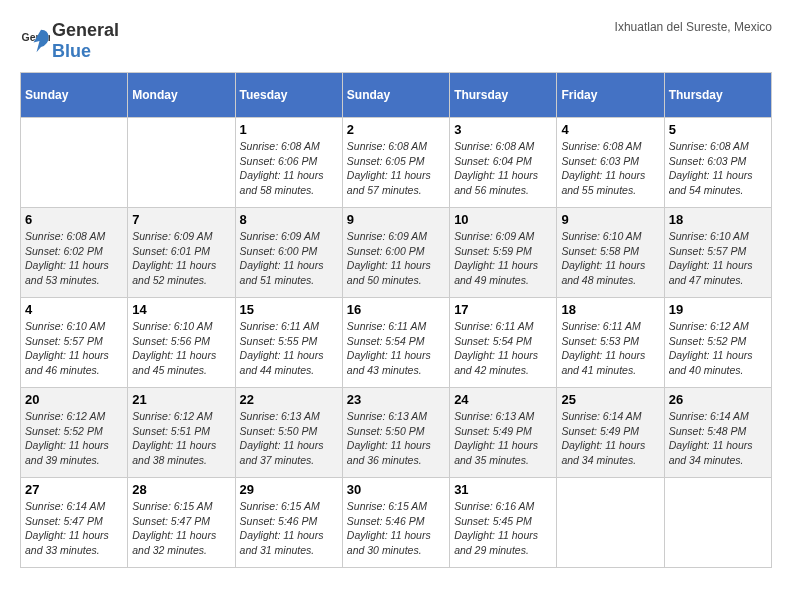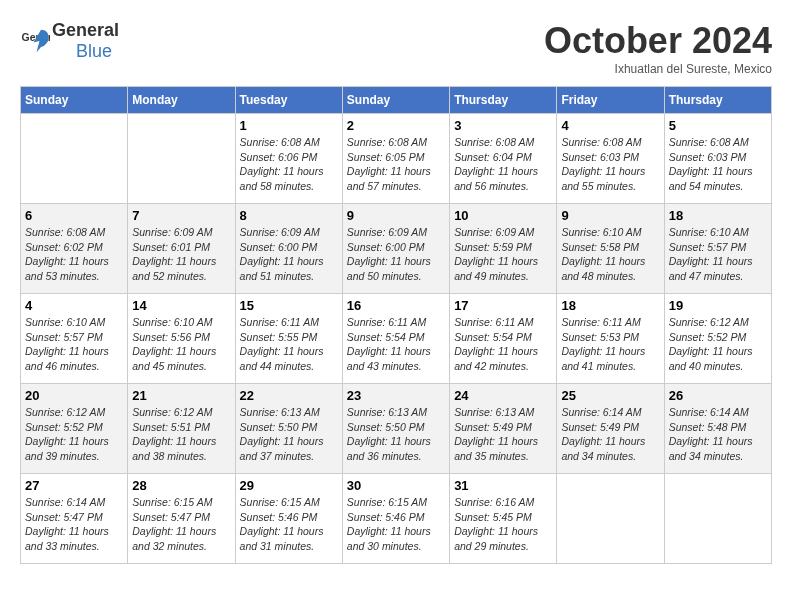--- a/index.html
+++ b/index.html
@@ -38,21 +38,21 @@
       color: #555;
     }
     .calendar {
       width: 100%;
       border-collapse: collapse;
       font-size: 11px;
     }
     .calendar th {
       background-color: #4472c4;
       color: #fff;
-      padding: 6px 4px;
+      padding: 15px 4px;
       text-align: left;
       font-size: 12px;
       border: 1px solid #ccc;
     }
     .calendar td {
       border: 1px solid #ccc;
       vertical-align: top;
       padding: 4px;
       height: 90px;
       width: 107px;
@@ -86,25 +86,24 @@
 <body>
 
 <div class="header-area">
   <div class="logo">
     <svg class="logo-icon" viewBox="0 0 40 40" xmlns="http://www.w3.org/2000/svg">
       <text x="2" y="20" font-size="14" font-weight="bold" fill="#333">General</text>
       <path d="M28 5 Q38 5 38 15 Q38 25 28 28 L22 35 L26 20 L18 22 Z" fill="#3a7abf"></path>
     </svg>
     <div>
       <span style="font-size:18px;font-weight:bold;color:#333;">General</span><br>
-      <span style="font-size:18px;font-weight:normal;color:#3a7abf;margin-left:24px;">Blue</span>
+      <span style="font-size:18px;font-weight:bold;color:#3a7abf;">Blue</span>
     </div>
   </div>
   <div class="title-area">
-    <div class="month-title">October 2024</div>
     <div class="location-title">Ixhuatlan del Sureste, Mexico</div>
   </div>
 </div>
 
 <table class="calendar">
   <thead>
     <tr>
       <th>Sunday</th>
       <th>Monday</th>
       <th>Tuesday</th>

